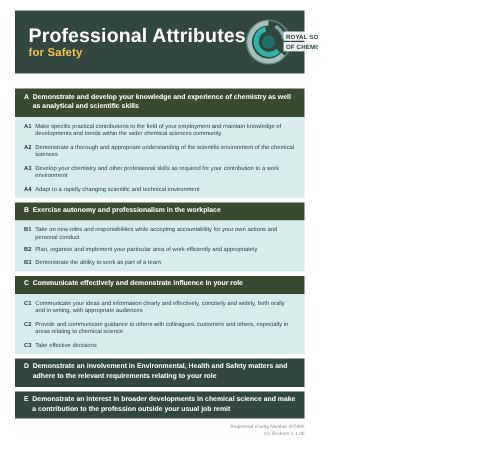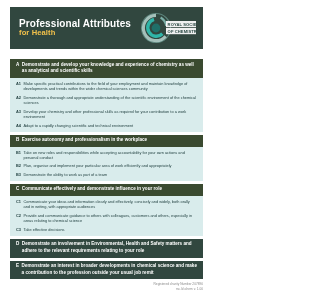--- a/index.html
+++ b/index.html
@@ -35,21 +35,21 @@
     padding: 0 6px 0 9px;
   }
   .banner-titles {
     display: flex;
     flex-direction: column;
     justify-content: center;
     line-height: 1.18;
   }
   .title-line1 {
     color: #ffffff;
-    font-size: 10px;
+    font-size: 13px;
     font-weight: bold;
     letter-spacing: 0.1px;
     white-space: nowrap;
   }
   .title-line2 {
     color: #f2c14b;
     font-size: 7.6px;
     font-weight: bold;
     letter-spacing: 0.1px;
     white-space: nowrap;
@@ -132,21 +132,21 @@
   .footer div { font-size: 3.2px; }
 </style>
 </head>
 <body>
 
 <div class="page">
 
   <div class="banner">
     <div class="banner-titles">
       <div class="title-line1">Professional Attributes</div>
-      <div class="title-line2">for Health</div>
+      <div class="title-line2">for Safety</div>
     </div>
 
     <div class="logo-wrap">
       <svg width="56" height="38" viewBox="0 0 56 38" aria-hidden="true">
 
         <g transform="translate(15,19)">
           <circle cx="0" cy="0" r="14.5" fill="none" stroke="#7fb6ad" stroke-width="1.1" opacity="0.55"></circle>
           <path d="M 0,-12.6 A 12.6,12.6 0 1,0 9.6,8.2" fill="none" stroke="#b9d6d0" stroke-width="3.1" opacity="0.85"></path>
           <path d="M -2,-8.6 A 8.6,8.6 0 1,0 6.4,5.8" fill="none" stroke="#2fb5a8" stroke-width="3.4"></path>
           <circle cx="0" cy="0" r="4.4" fill="#1f6f68"></circle>

